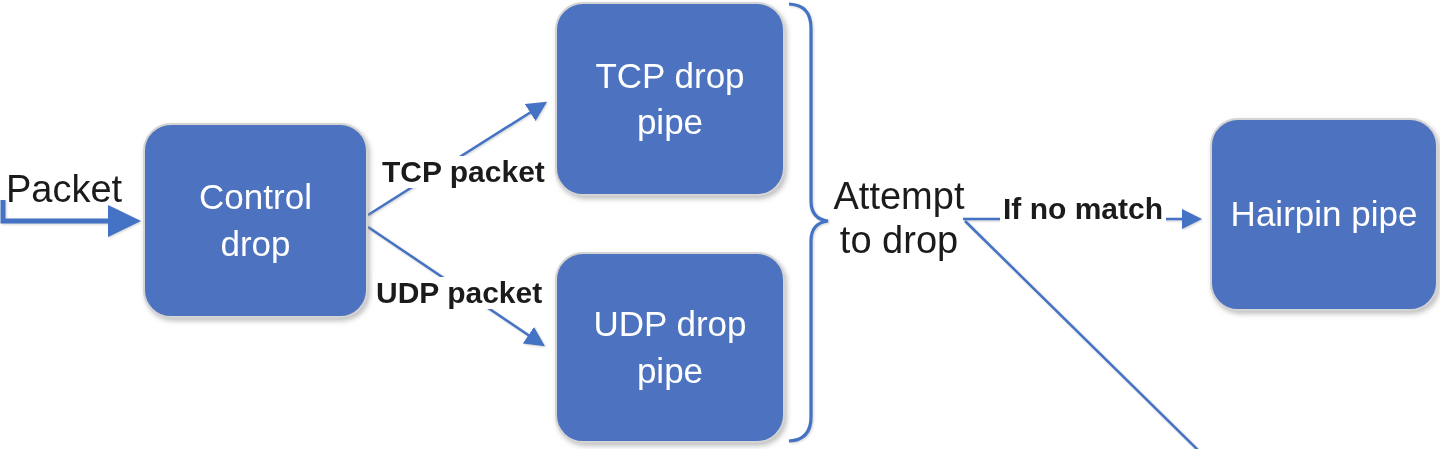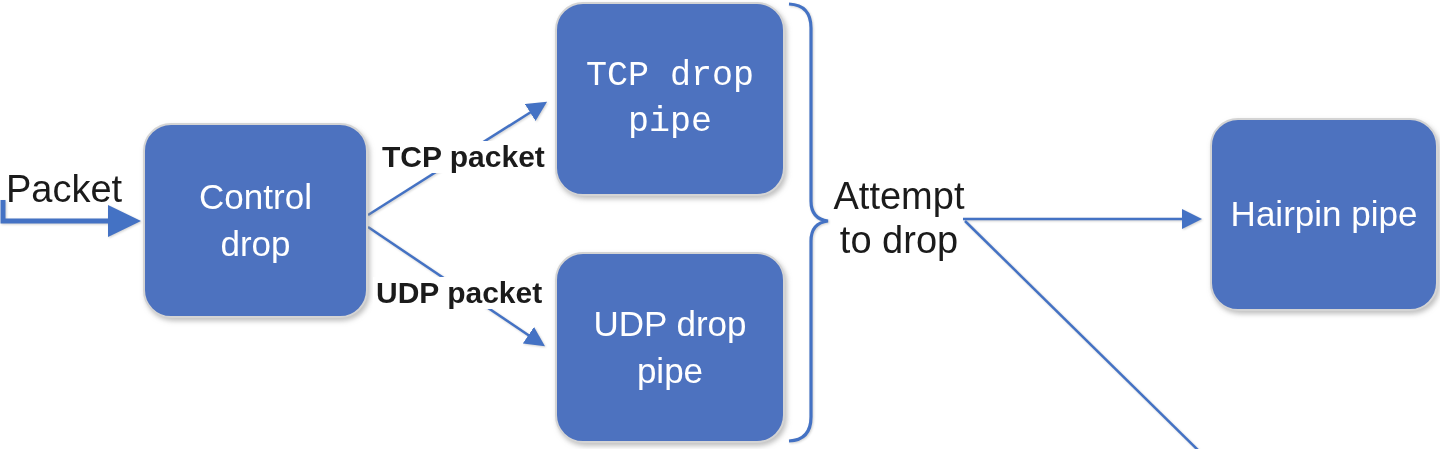--- a/index.html
+++ b/index.html
@@ -29,32 +29,32 @@
     color:var(--node-text);
     display:flex;align-items:center;justify-content:center;
     text-align:center;font-size:35px;line-height:1.32;
     box-shadow:2px 3px 5px rgba(140,140,140,0.55);
   }
   #node-control{left:143px;top:123px;width:225px;height:195px;}
   #node-tcp-drop{left:555px;top:2px;width:230px;height:194px;}
   #node-udp-drop{left:555px;top:252px;width:230px;height:191px;}
   #node-hairpin{left:1210px;top:118px;width:228px;height:193px;}
   #node-control .node-label{width:180px;}
-  #node-tcp-drop .node-label{width:190px;font-family:Liberation Mono, monospace;}
+  #node-tcp-drop .node-label{width:190px;}
   #node-udp-drop .node-label{width:190px;}
   #node-hairpin .node-label{width:226px;}
   .lbl{position:absolute;color:var(--text);white-space:nowrap;}
   .lbl-lg{font-size:38px;line-height:44px;}
   .lbl-bold{
     font-size:30px;font-weight:bold;line-height:32px;
     background:var(--background);padding:0 3px;
   }
   #packet-label{left:6px;top:167px;}
   #attempt-label{left:824px;top:174px;width:150px;text-align:center;white-space:normal;}
-  #tcp-packet-label{left:379px;top:141px;}
+  #tcp-packet-label{left:379px;top:156px;}
   #udp-packet-label{left:373px;top:277px;}
   #if-no-match-label{left:1000px;top:193px;}
   #if-match-label{left:1026px;top:328px;}
 </style>
 </head>
 <body>
 
 <div id="stage">
 
   <svg id="connector-layer" viewBox="0 0 1440 449" xmlns="http://www.w3.org/2000/svg">
@@ -95,15 +95,16 @@
   </div>
 
   <div id="packet-label" class="lbl lbl-lg">Packet</div>
 
   <div id="tcp-packet-label" class="lbl lbl-bold">TCP packet</div>
 
   <div id="udp-packet-label" class="lbl lbl-bold">UDP packet</div>
 
   <div id="attempt-label" class="lbl lbl-lg">Attempt to drop</div>
 
+  <div id="if-no-match-label" class="lbl lbl-bold">If no match</div>
 
 
 </div>
 
 </body></html>

